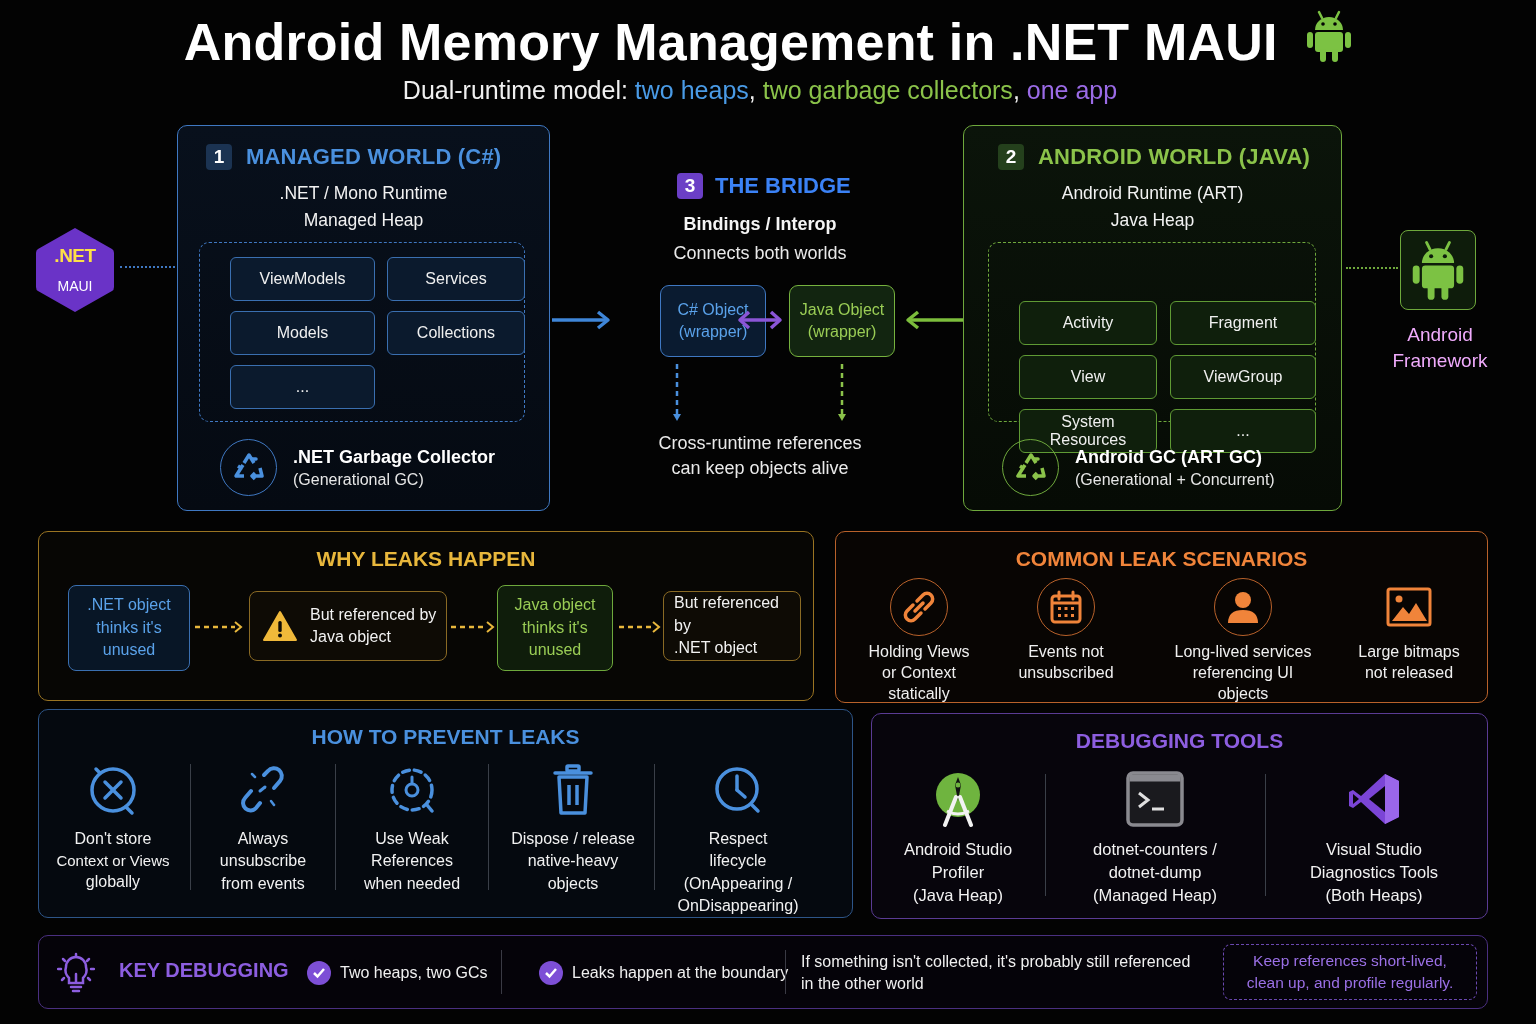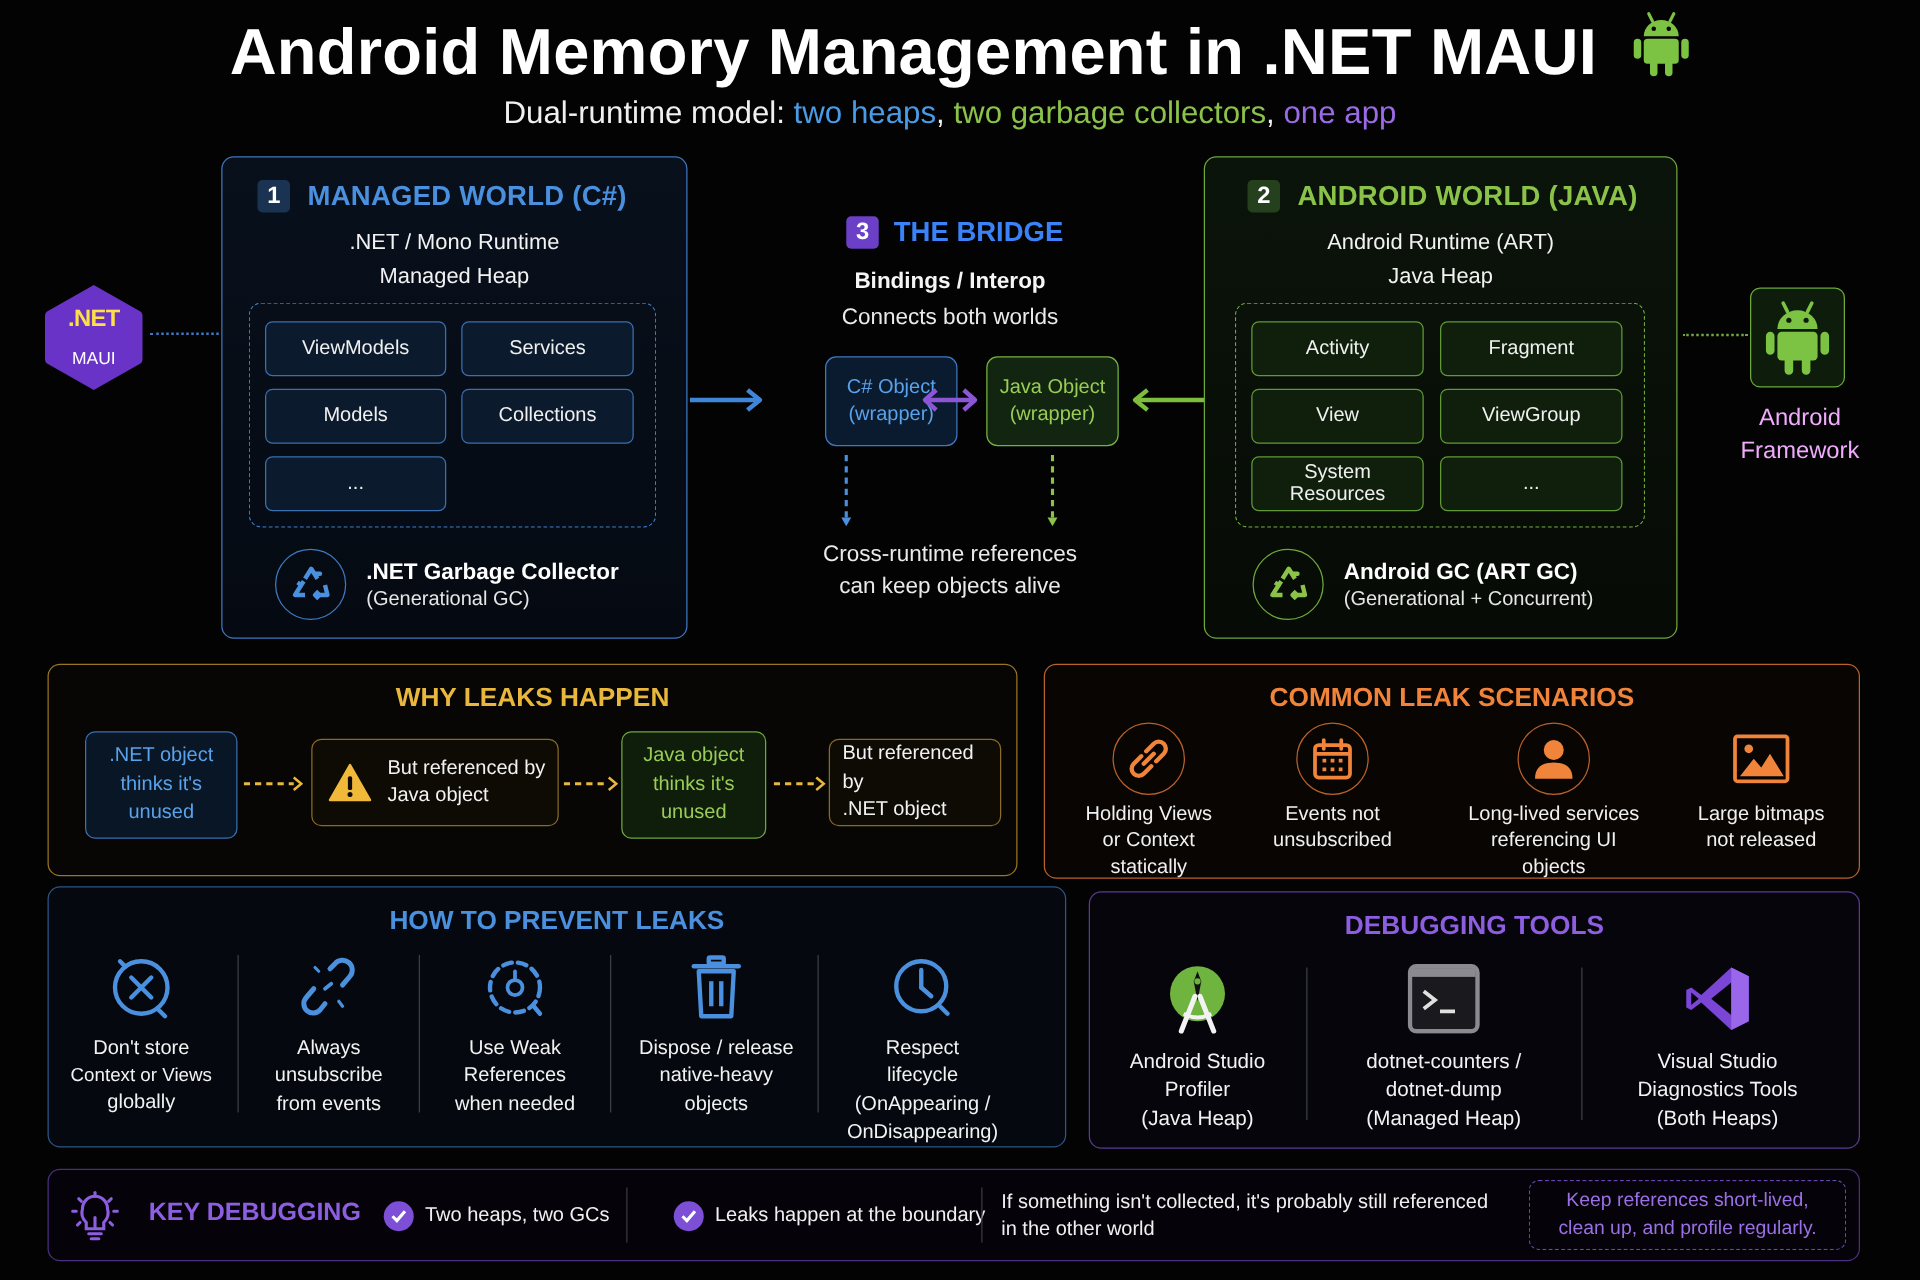--- a/index.html
+++ b/index.html
@@ -23,22 +23,22 @@
   .num { width: 26px; height: 26px; border-radius: 4px; font-size: 19px; font-weight: bold; display: flex; align-items: center; justify-content: center; color: #ffffff; }
   .managed .num { background: #1b3352; }
   .android .num { background: #24401c; }
   .world-title { font-size: 22px; font-weight: bold; letter-spacing: 0.2px; }
   .managed .world-title { color: #4a90de; }
   .android .world-title { color: #8bc34a; }
   .world-sub { position: absolute; left: 0; width: 100%; text-align: center; font-size: 17.5px; color: #f2f2f2; }
   .heap { position: absolute; left: 21px; top: 116px; width: 326px; height: 180px; border: 1.5px dashed; border-radius: 10px; }
   .managed .heap { border-color: #3f78c2; }
   .android .heap { border-color: #6ea83c; left: 24px; width: 328px; }
-  .heap-grid { position: absolute; left: 12px; top: 14px; right: 14px; display: grid; grid-template-columns: 145px 138px; column-gap: 12px; row-gap: 10px; }
-  .android .heap-grid { grid-template-columns: 138px 146px; column-gap: 13px; }
+  .heap-grid { position: absolute; left: 30px; top: 14px; right: 14px; display: grid; grid-template-columns: 145px 138px; column-gap: 12px; row-gap: 10px; }
+  .android .heap-grid { grid-template-columns: 138px 146px; column-gap: 13px; margin-top: 44px; }
   .heap-item { height: 44px; border-radius: 6px; border: 1.5px solid; display: flex; align-items: center; justify-content: center; text-align: center; font-size: 16px; color: #f0f0f0; line-height: 1.15; }
   .managed .heap-item { border-color: #3a6fb0; background: #0b1a2d; }
   .android .heap-item { border-color: #5f9a34; background: #0f1f0c; }
   .gc-row { position: absolute; left: 42px; top: 313px; display: flex; align-items: center; gap: 16px; }
   .android .gc-row { left: 38px; }
   .gc-icon { width: 57px; height: 57px; border-radius: 50%; border: 1.5px solid; display: flex; align-items: center; justify-content: center; }
   .managed .gc-icon { border-color: #3f78c2; }
   .android .gc-icon { border-color: #6ea83c; }
   .gc-title { font-size: 18px; font-weight: bold; color: #ffffff; }
   .gc-sub { font-size: 16px; color: #e6e6e6; margin-top: 3px; }

